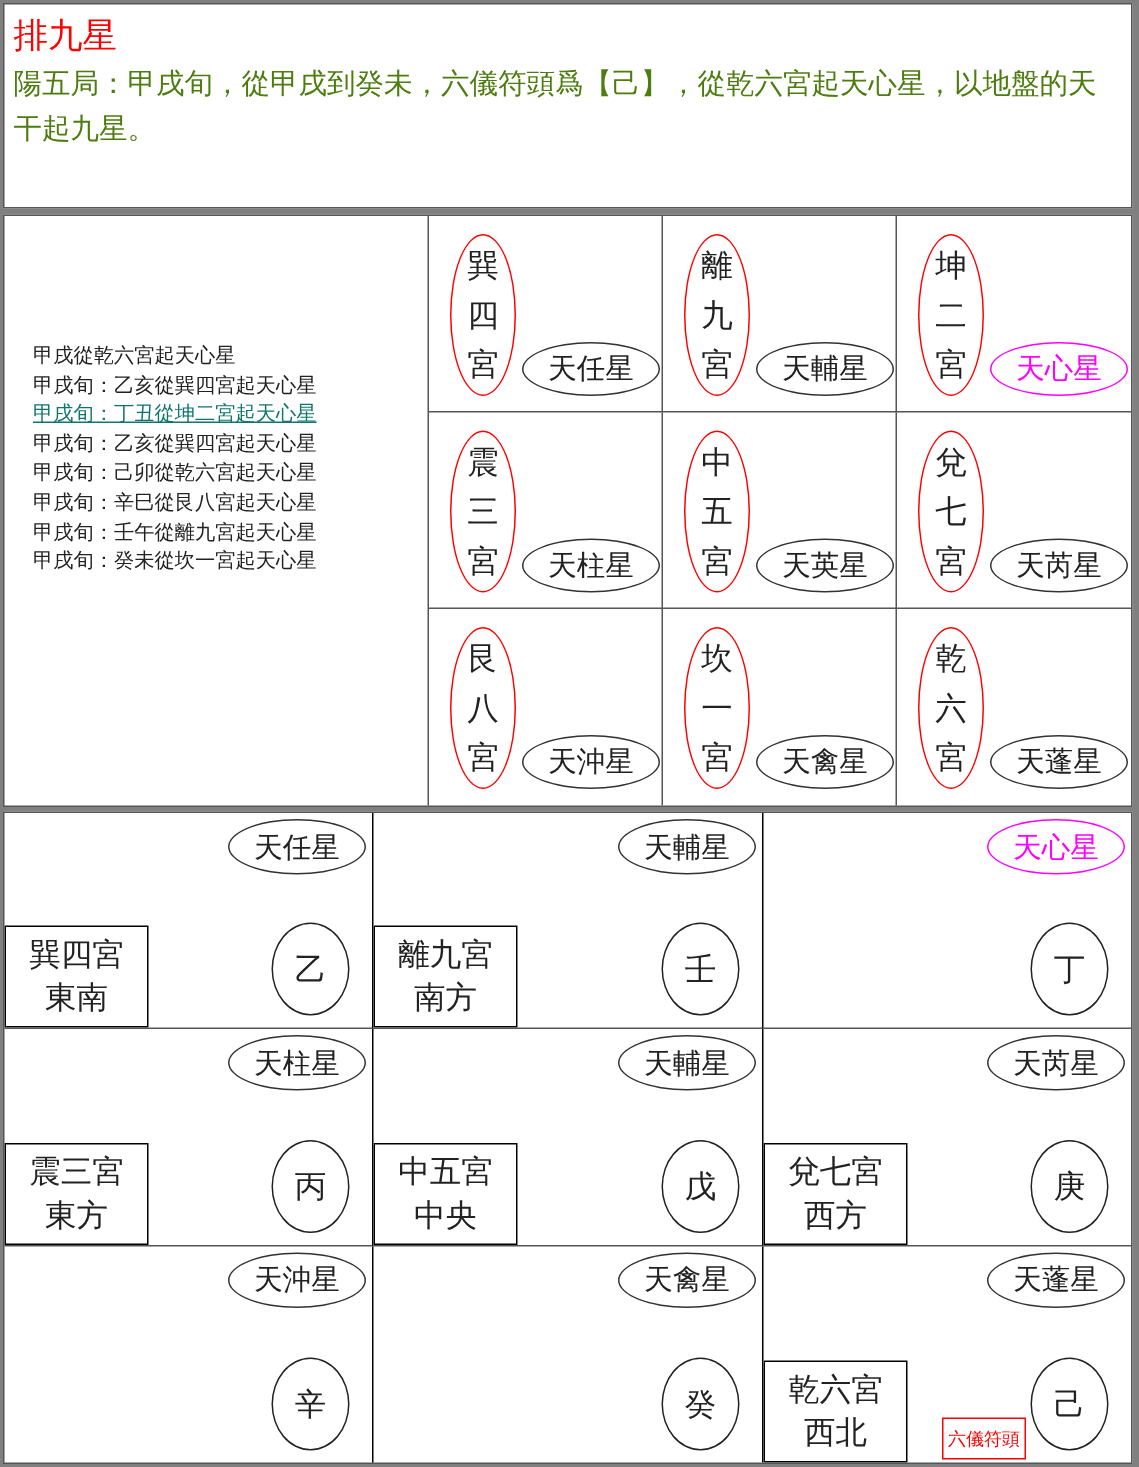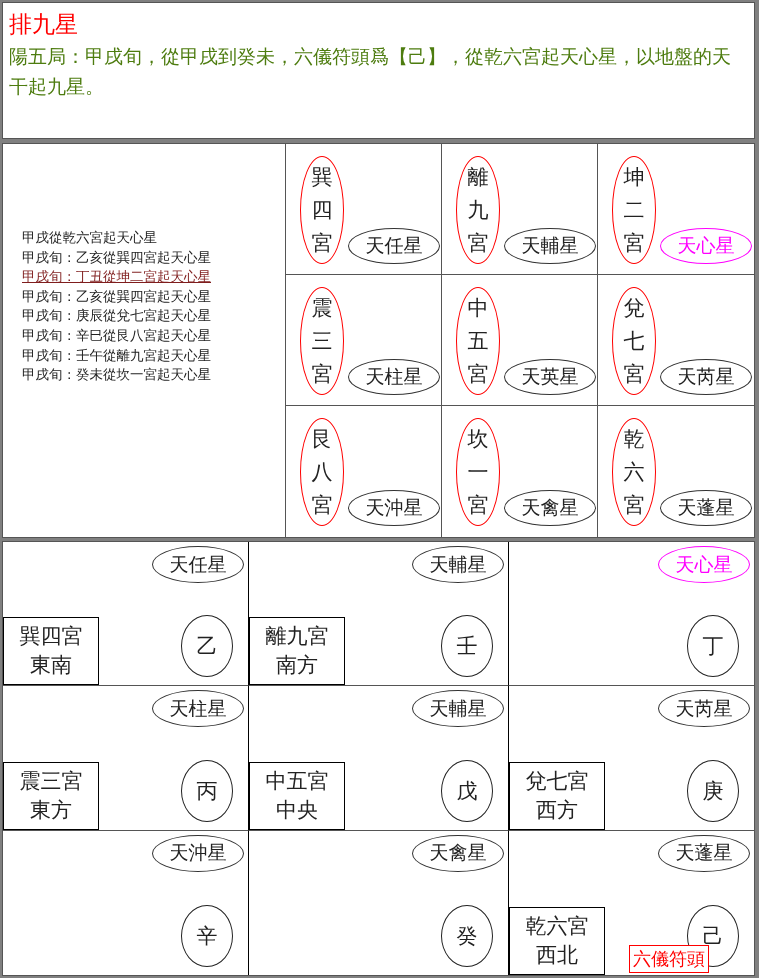--- a/index.html
+++ b/index.html
@@ -65,21 +65,21 @@
     border-right: 1px solid #555555;
     padding: 84px 0 0 19px;
   }
   .note-line {
     font-size: 13.5px;
     line-height: 19.6px;
     white-space: nowrap;
     color: #222;
   }
   .note-line.hl {
-    color: #7f1d1d;
+    color: #0f766e;
     text-decoration: underline;
   }
 
   .star-grid {
     flex: 1;
     display: grid;
     grid-template-columns: 1fr 1fr 1fr;
     grid-template-rows: 1fr 1fr 1fr;
   }
   .star-cell {
@@ -204,25 +204,25 @@
     border-radius: 50%;
     display: flex;
     align-items: center;
     justify-content: center;
     box-sizing: border-box;
     font-size: 21px;
     color: #222;
   }
   .pal-tag {
     position: absolute;
-    right: 45px;
+    right: 70px;
     bottom: 2px;
     border: 1.6px solid #ff0000;
     color: #ff0000;
-    font-size: 18px;
+    font-size: 12px;
     line-height: 24px;
     padding: 1px 3px;
     background: #fff;
     white-space: nowrap;
     margin-top: 20px;
   }
 </style>
 </head>
 <body>
 
@@ -232,21 +232,21 @@
     <div class="title">排九星</div>
     <div class="intro">陽五局：甲戌旬，從甲戌到癸未，六儀符頭爲【己】，從乾六宮起天心星，以地盤的天干起九星。</div>
   </div>
 
   <div class="upper">
     <div class="notes" id="notes-list">
         <div class="note-line">甲戌從乾六宮起天心星</div>
         <div class="note-line">甲戌旬：乙亥從巽四宮起天心星</div>
         <div class="note-line hl">甲戌旬：丁丑從坤二宮起天心星</div>
         <div class="note-line">甲戌旬：乙亥從巽四宮起天心星</div>
-        <div class="note-line">甲戌旬：庚辰從兌七宮起天心星</div>
+        <div class="note-line">甲戌旬：己卯從乾六宮起天心星</div>
         <div class="note-line">甲戌旬：辛巳從艮八宮起天心星</div>
         <div class="note-line">甲戌旬：壬午從離九宮起天心星</div>
         <div class="note-line">甲戌旬：癸未從坎一宮起天心星</div>
       </div>
     <div class="star-grid" id="star-grid">
         <div class="star-cell">
           <div class="palace-oval">
             <span>巽</span>
             <span>四</span>
             <span>宮</span>

